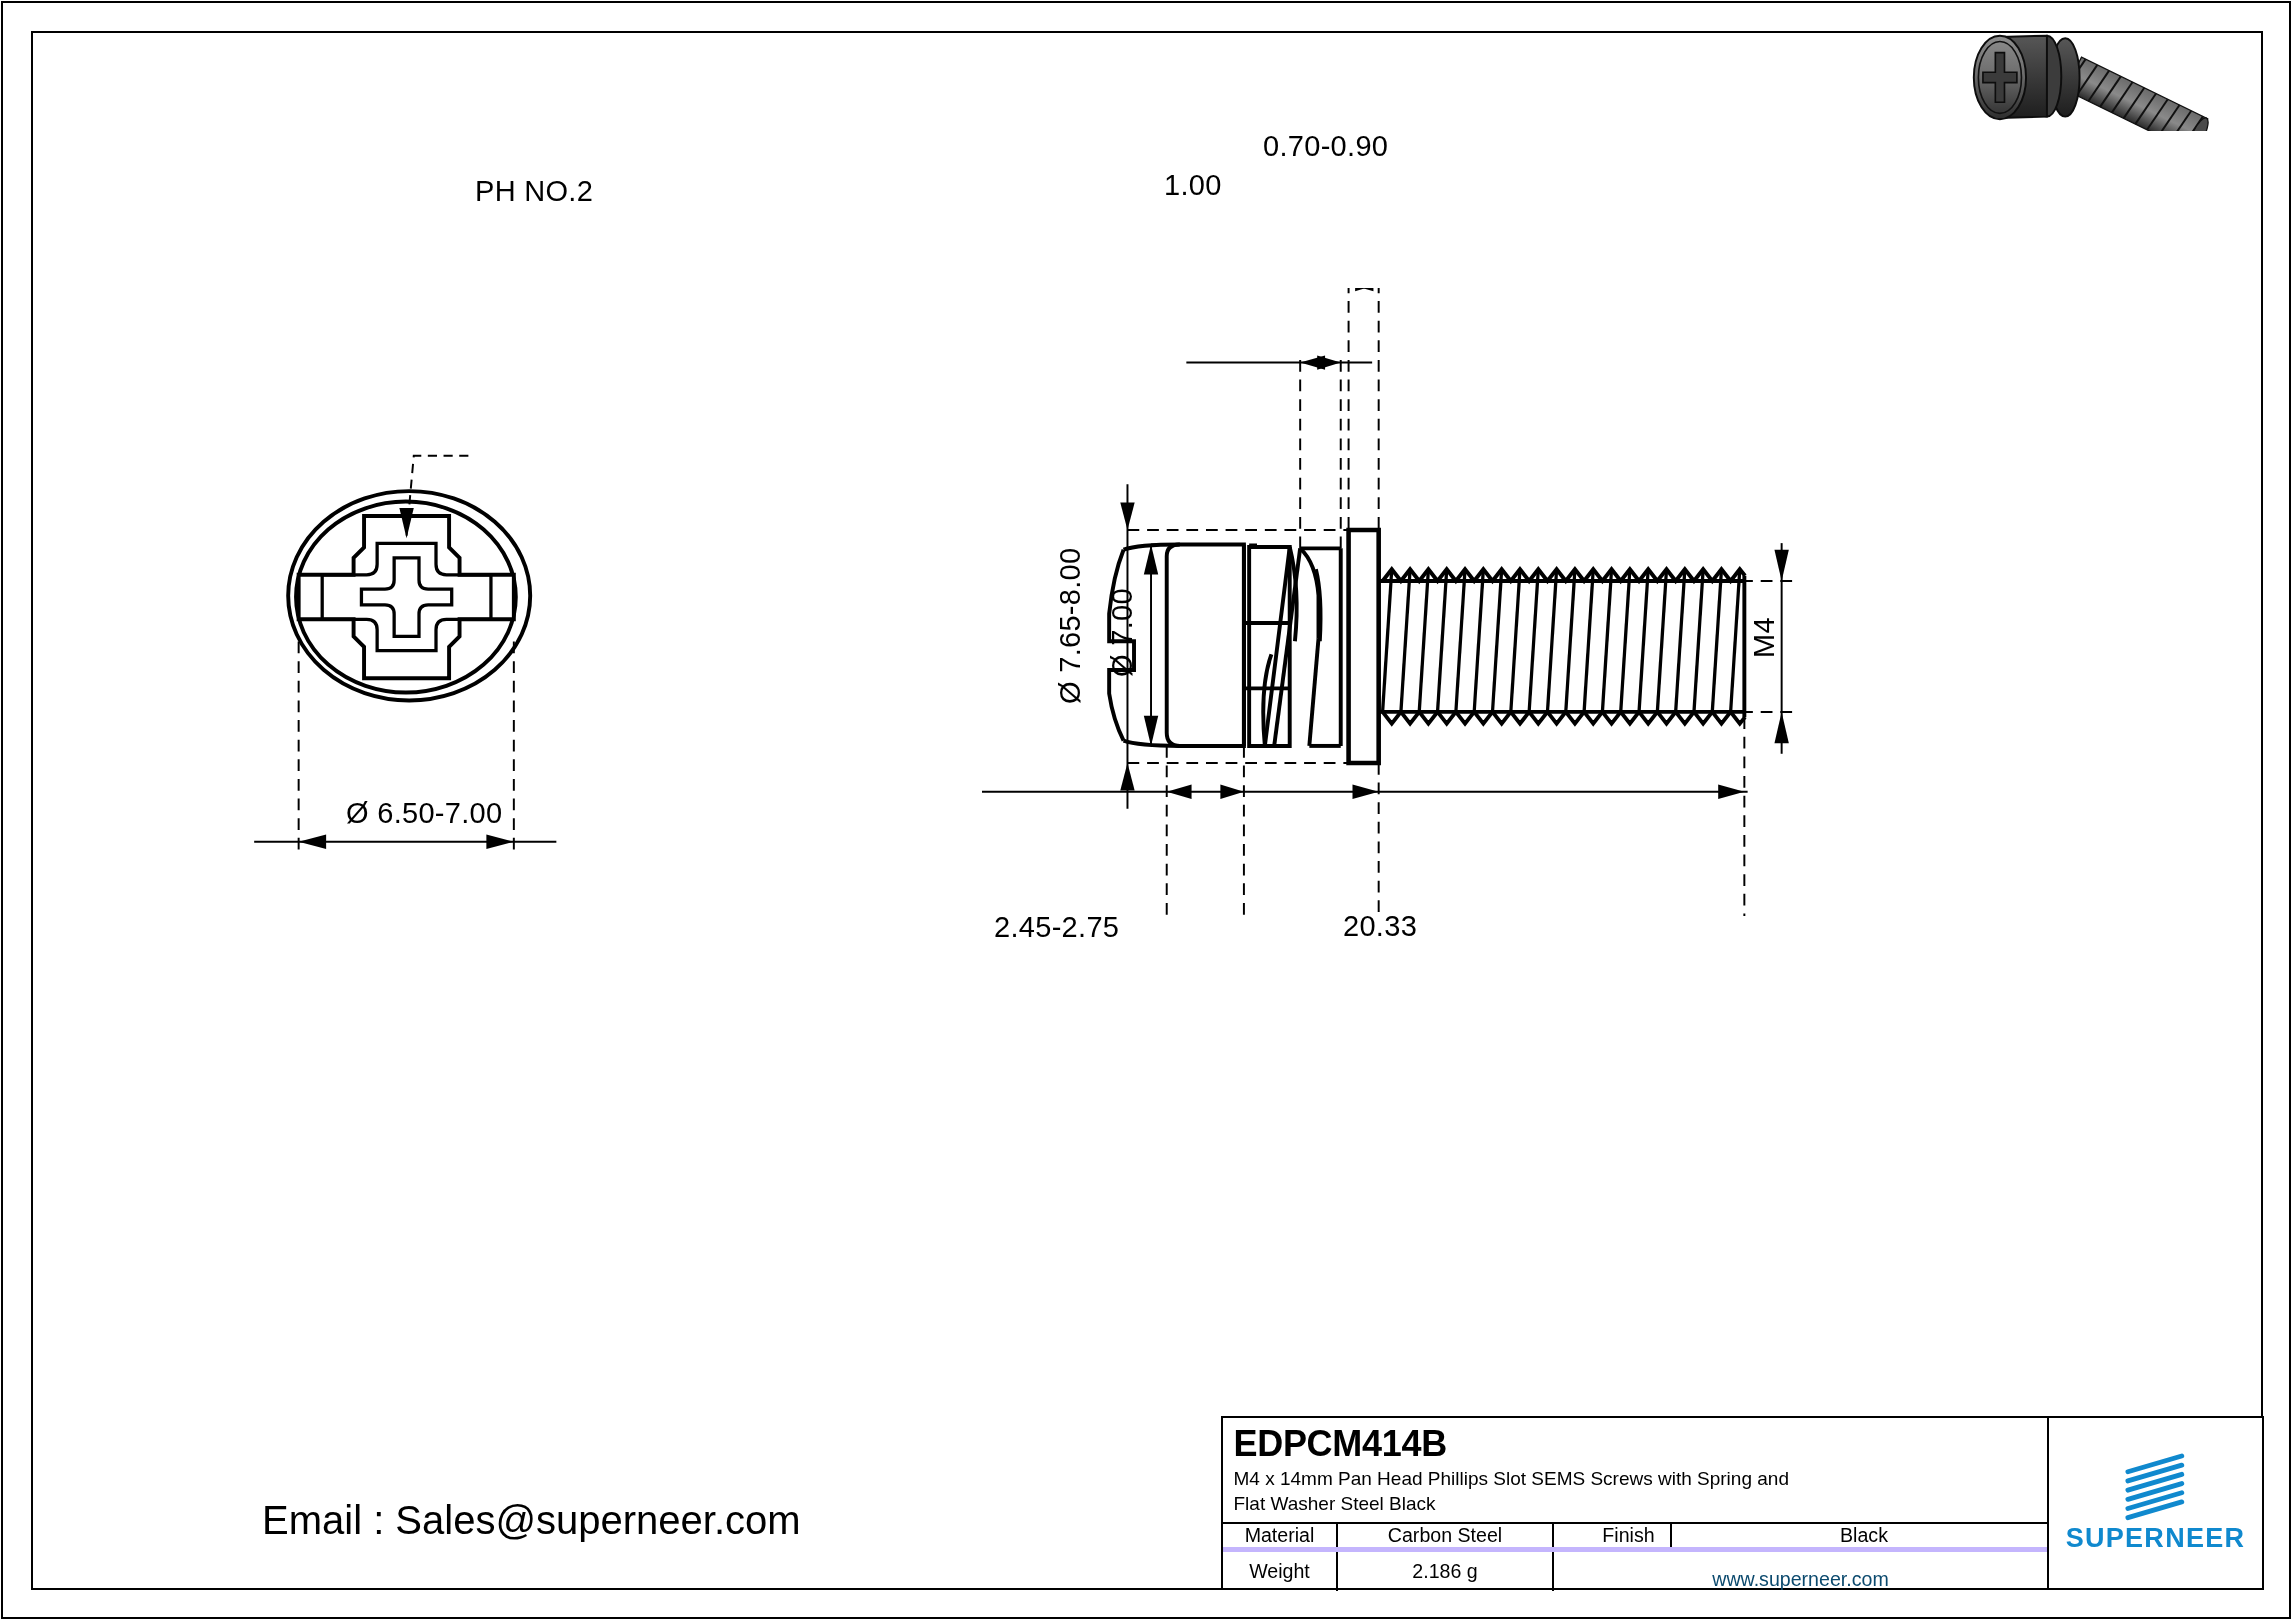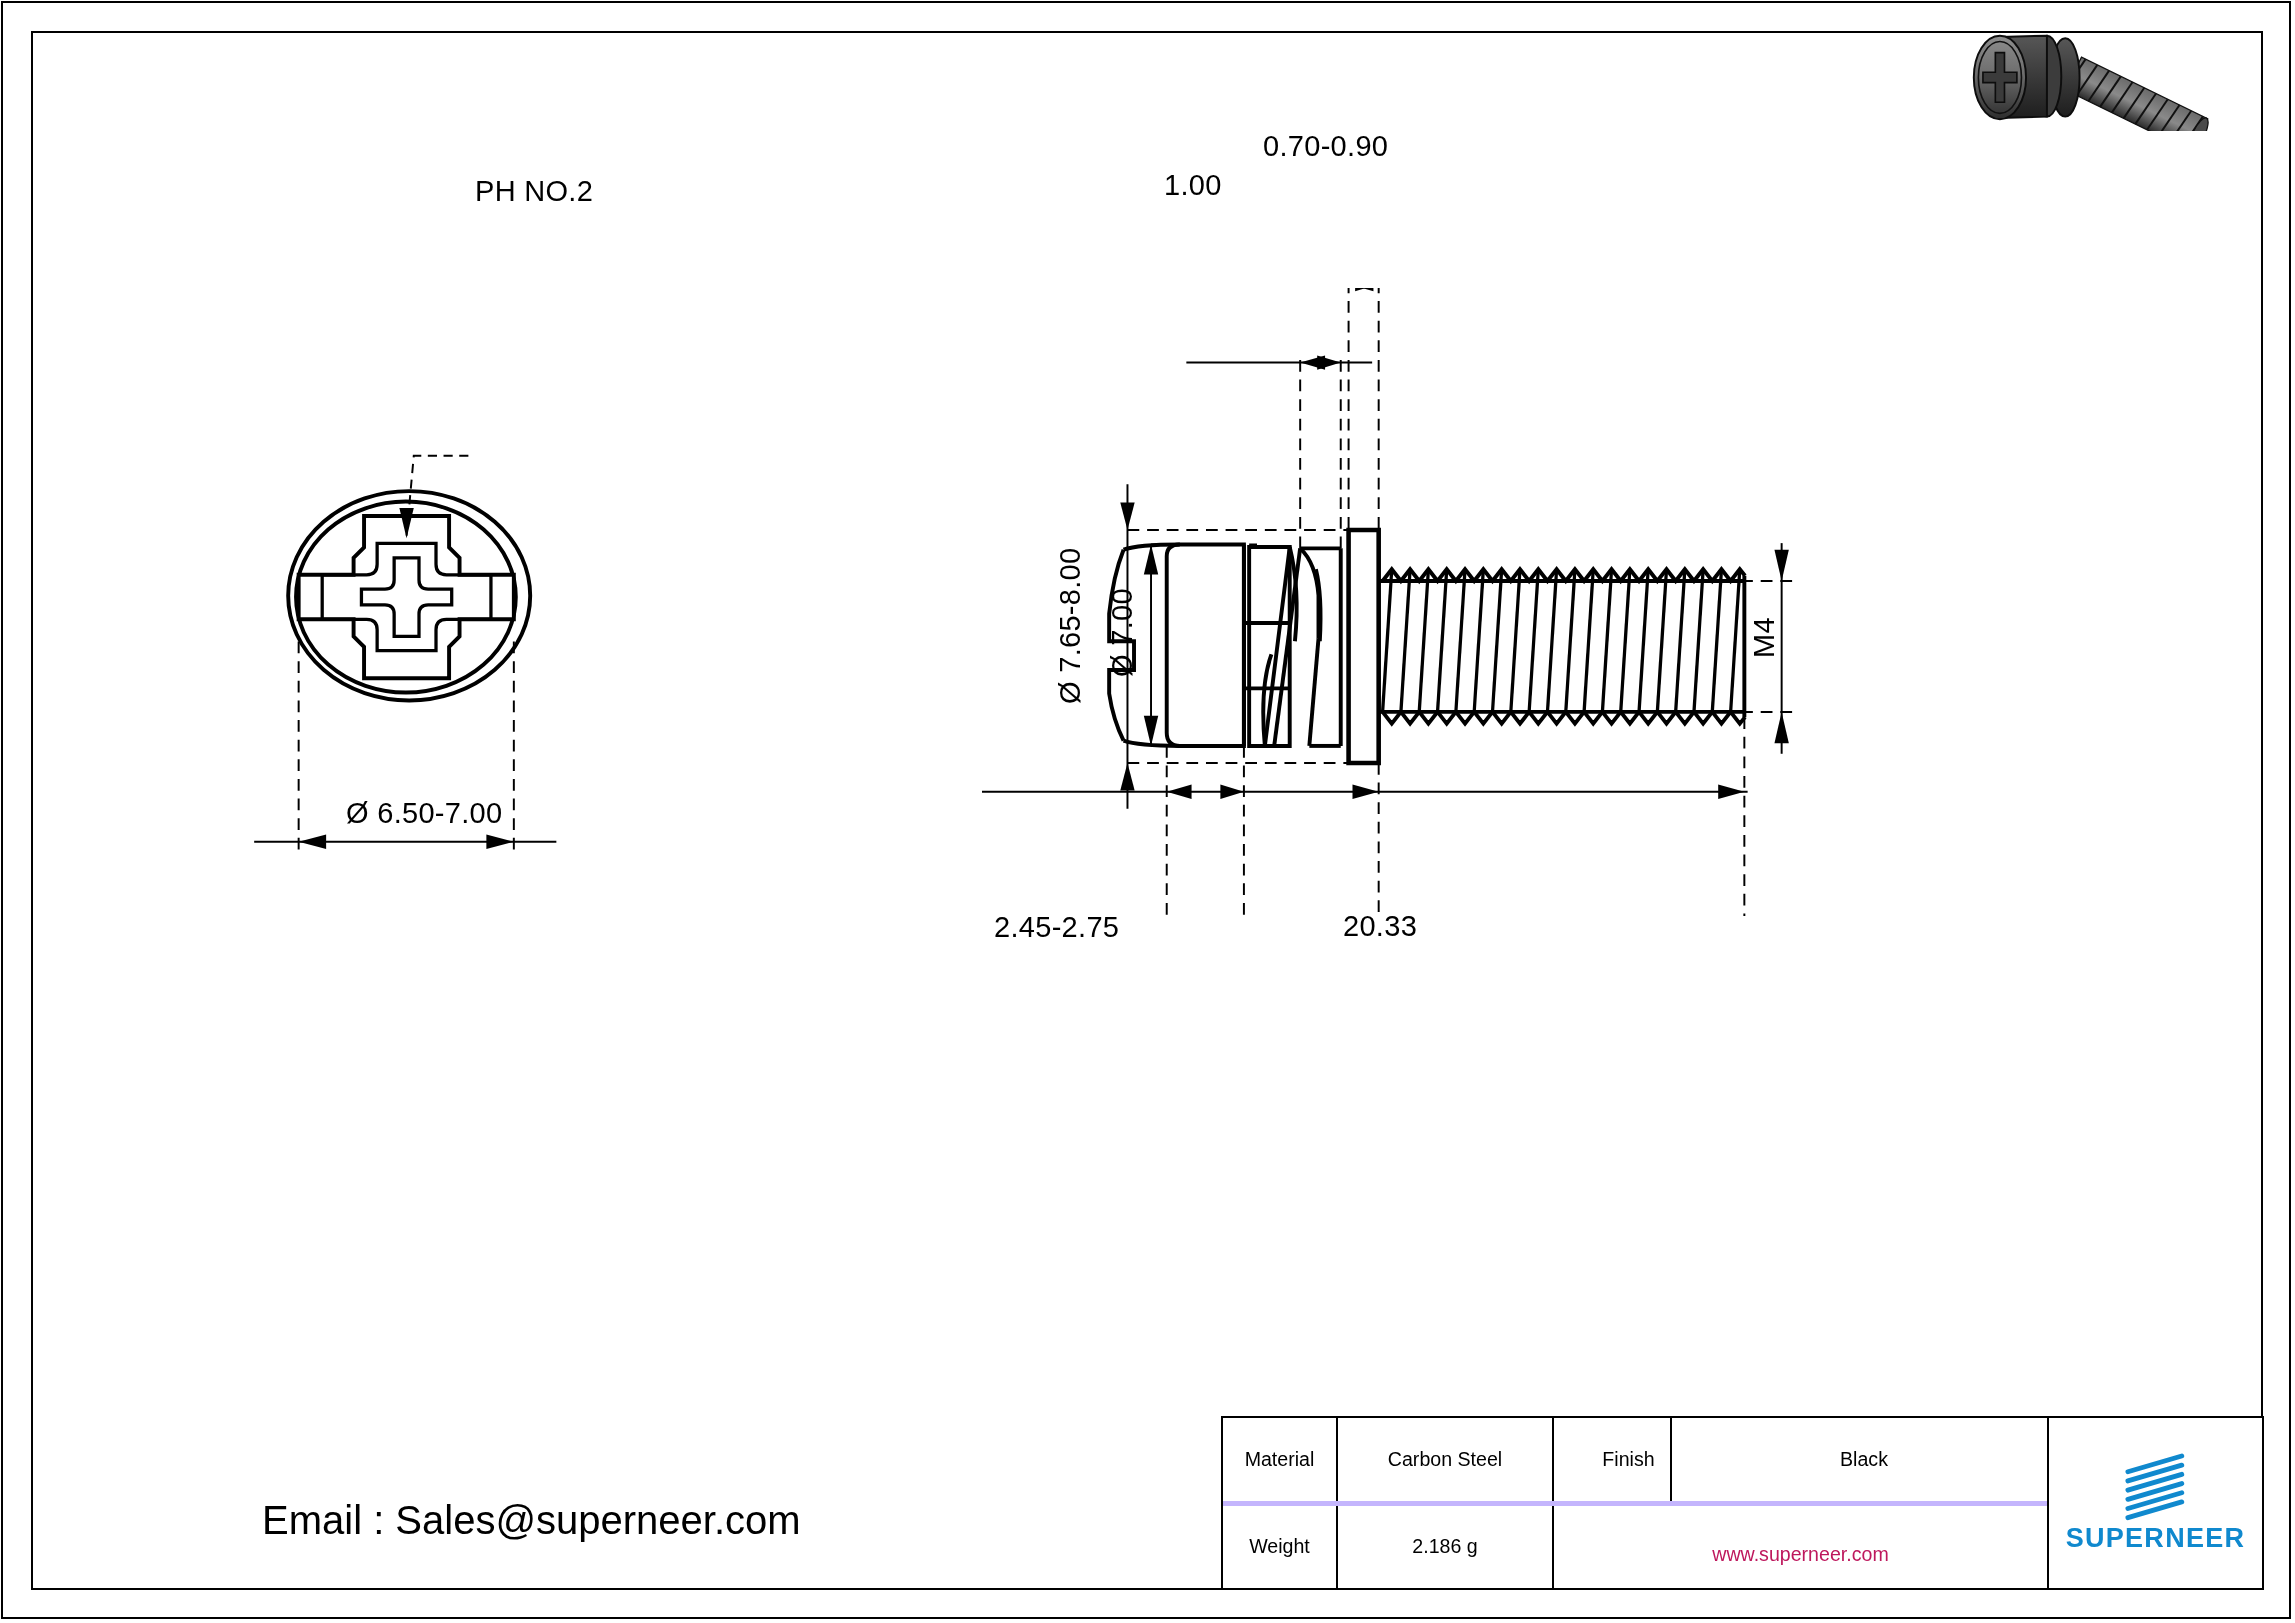--- a/index.html
+++ b/index.html
@@ -28,21 +28,21 @@
   #tb-descr{font-size:19px;line-height:1.28;margin-top:5.2px;}
   .tb-row{display:flex;flex:1;border-bottom:5px solid #c4b5fd;}
   .tb-row:last-child{border-bottom:none;}
   .tb-cell{display:flex;align-items:center;justify-content:center;
       font-size:19.6px;border-right:2px solid #000;box-sizing:border-box;}
   .tb-cell:last-child{border-right:none;}
   .c-label{flex:0 0 115px;}
   .c-val1{flex:0 0 216px;}
   .c-label2{flex:0 0 118px;padding-left:33px;}
   .c-val2{flex:1;margin-left:9px;}
-  .c-web{flex:1;color:#be185d;margin-top:16px;}
+  .c-web{flex:1;color:#0c4a6e;margin-top:16px;}
   #tb-logo{flex:1;display:flex;flex-direction:column;align-items:center;
       justify-content:center;gap:0;}
   #logo-mark{width:63px;height:71px;}
   #logo-word{font-size:27px;font-weight:bold;color:#1089CE;letter-spacing:1.3px;}
 
   #email-line{position:absolute;left:262px;top:1498px;font-size:40px;white-space:nowrap;}
 
   
   #render3d{position:absolute;left:1937px;top:19.6px;width:340px;height:111px;}
 </style>
@@ -316,20 +316,27 @@
 
     <div class="dimtext" style="left:994px;top:911px;">2.45-2.75</div>
 
     <div class="dimtext" style="left:1343px;top:910px;">20.33</div>
   </div>
 
   <div id="email-line">Email : Sales@superneer.com</div>
 
   <div id="title-block">
     <div id="tb-left">
+      <div id="tb-desc">
+        <div id="tb-code">EDPCM414B</div>
+        <div id="tb-descr">
+          <div>M4 x 14mm Pan Head Phillips Slot SEMS Screws with Spring and</div>
+          <div>Flat Washer Steel Black</div>
+        </div>
+      </div>
 
       <div class="tb-row">
         <div class="tb-cell c-label">Material</div>
         <div class="tb-cell c-val1">Carbon Steel</div>
         <div class="tb-cell c-label2">Finish</div>
         <div class="tb-cell c-val2">Black</div>
       </div>
 
       <div class="tb-row">
         <div class="tb-cell c-label">Weight</div>

